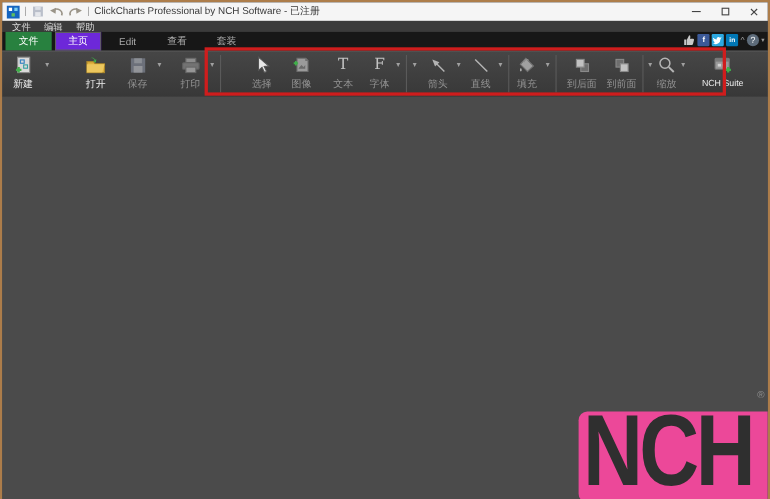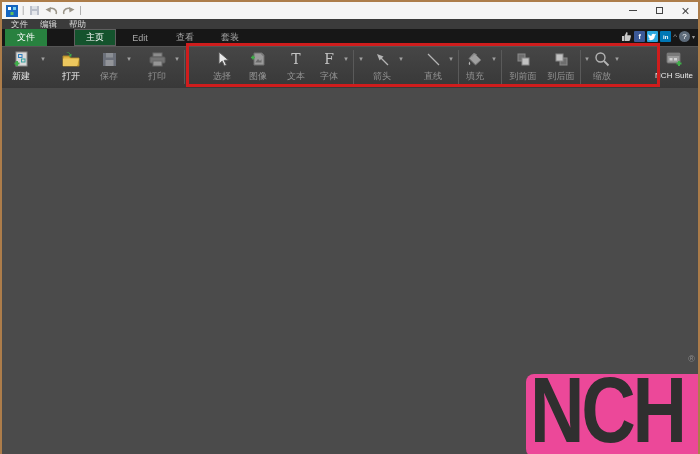--- a/index.html
+++ b/index.html
@@ -23,21 +23,21 @@
   
   .menubar{position:absolute;left:0;top:17px;width:100%;height:10px;background:#3b3b3b;
            display:flex;align-items:center;padding-left:3px;box-sizing:border-box;}
   .menu-item{color:#d8d8d8;font-size:8.5px;padding:0 6px;line-height:10px;white-space:nowrap;}
   
   .tabrow{position:absolute;left:0;top:27px;width:100%;height:17px;background:#171717;
           display:flex;align-items:stretch;padding-left:3px;box-sizing:border-box;}
   .tab{min-width:34px;padding:0 4px;display:flex;align-items:center;justify-content:center;
        font-size:9px;color:#a8a8a8;white-space:nowrap;margin-right:3px;}
   .tab.green{background:#28813f;color:#fff;}
-  .tab.active{background:#14532d;color:#fff;box-shadow:inset 0 0 0 1px #5e5e5e;margin-left:24px;}
+  .tab.active{background:#6d28d9;color:#fff;box-shadow:inset 0 0 0 1px #5e5e5e;}
   .tab-right{position:absolute;right:3px;top:2px;display:flex;align-items:center;gap:2px;}
   .soc{width:11px;height:11px;display:flex;align-items:center;justify-content:center;
        font-size:7px;font-weight:bold;color:#fff;border-radius:1px;}
   .soc.fb{background:#3b5998;} .soc.tw{background:#2ca8e0;} .soc.li{background:#0077b5;font-size:6px;}
   .soc.like{background:transparent;}
   .caretup{color:#9a9a9a;font-size:8px;line-height:1;}
   .helpc{width:11px;height:11px;border-radius:50%;background:#5d6b7a;color:#fff;font-size:8px;
          display:flex;align-items:center;justify-content:center;}
   .mini-drop{color:#9a9a9a;font-size:6px;}
   
@@ -46,21 +46,21 @@
           display:flex;align-items:flex-start;padding-left:2px;box-sizing:border-box;}
   .rbtn{display:flex;flex-direction:column;align-items:center;height:40px;margin-top:1px;}
   .ric{height:22px;display:flex;align-items:center;justify-content:center;}
   .rlb{font-size:9px;color:#939393;white-space:nowrap;line-height:12px;}
   .rbtn.en .rlb{color:#ededed;text-align:right;}
   .drop{width:10px;height:22px;margin-top:1px;display:flex;align-items:center;justify-content:center;
         color:#a0a0a0;font-size:7px;}
   .vsep{width:1px;height:34px;background:#5a5a5a;margin:3px 2px 0 2px;}
   .serifT{font-family:"DejaVu Serif","Liberation Serif",serif;color:#c3c3c3;font-size:14px;line-height:1;}
   .dim{opacity:.55;}
-  .nchsuite{margin-left:auto;margin-right:3px;}
+  .nchsuite{margin-left:auto;margin-right:20px;}
   
   .canvas{position:absolute;left:0;top:86px;width:100%;height:368px;background:#4b4b4b;}
   .wm-blob{position:absolute;right:0;top:286px;width:172px;height:83px;background:#ec4899;
            border-radius:8px 0 0 8px;overflow:hidden;}
   .wm-text{position:absolute;left:4px;top:-16px;font-size:92px;font-weight:bold;
            color:#2f2f2f;letter-spacing:-4px;transform:scaleX(.82);transform-origin:left;
            font-family:"Liberation Sans",sans-serif;white-space:nowrap;}
   .wm-reg{position:absolute;right:3px;top:266px;color:#8f8f8f;font-size:9px;}
   
   .redbox{position:absolute;left:184px;top:41px;width:474px;height:44px;
@@ -94,20 +94,21 @@
           <polygon points="0.5,4.5 6,2 5.5,7.5" fill="#9a9488"></polygon>
         </svg>
     </span>
     <span class="tb-ico">
       <svg width="13" height="11" viewBox="0 0 13 11" style="transform:scaleX(-1)">
           <path d="M11,9 A4.6,4.2 0 0 0 3.5,4.5" fill="none" stroke="#9a9488" stroke-width="1.5"></path>
           <polygon points="0.5,4.5 6,2 5.5,7.5" fill="#9a9488"></polygon>
         </svg>
     </span>
     <span class="tb-pipe">|</span>
+    <span class="tb-title">ClickCharts Professional by NCH Software - 已注册</span>
     <div class="winctl">
       <div class="winbtn">
           <span class="glyph-min"></span>
         </div>
       <div class="winbtn">
           <span class="glyph-max"></span>
         </div>
       <div class="winbtn">
           <span class="glyph-x"></span>
         </div>
@@ -154,21 +155,21 @@
             <rect x="5.5" y="3.5" width="3.5" height="3" fill="none" stroke="#2f7fc0"></rect>
             <rect x="8.5" y="8" width="3.5" height="3" fill="none" stroke="#35a0a0"></rect>
             <rect x="1" y="9" width="7" height="7" fill="none"></rect>
             <path d="M4,10 v5 M1.5,12.5 h5" stroke="#3fae49" stroke-width="2"></path>
           </svg>
       </span>
       <span class="rlb">新建</span>
     </div>
     <span class="drop">▾</span>
 
-    <div class="rbtn en" style="width:30px;margin-left:8px">
+    <div class="rbtn en" style="width:30px;margin-left:24px">
       <span class="ric">
         <svg width="18" height="15" viewBox="0 0 18 15">
             <path d="M1,4 h6 l1.5,2 H17 v8 H1 z" fill="#dfb23c" stroke="#a8842b"></path>
             <path d="M1,6.5 h16 l-2,7.5 H1 z" fill="#ecc75e"></path>
             <path d="M4,1 q3,-1 4,2 l-1.6,0.4 2.8,1.6 0.4,-3.2 -1.2,0.5 q-1.6,-3.4 -4.4,-1.3z" fill="#3fae49"></path>
           </svg>
       </span>
       <span class="rlb">打开</span>
     </div>
 
@@ -238,21 +239,21 @@
       <span class="ric">
         <svg width="15" height="15" viewBox="0 0 15 15">
             <path d="M5,5 L13,13" stroke="#b4b4b4" stroke-width="1.3"></path>
             <polygon points="2,2 8.5,4.5 4.5,8.5" fill="#b4b4b4"></polygon>
           </svg>
       </span>
       <span class="rlb">箭头</span>
     </div>
     <span class="drop">▾</span>
 
-    <div class="rbtn" style="width:26px;margin-left:14px">
+    <div class="rbtn" style="width:26px;margin-left:2px">
       <span class="ric">
         <svg width="15" height="15" viewBox="0 0 15 15">
             <path d="M2,2 L13,13" stroke="#b4b4b4" stroke-width="1.3"></path>
           </svg>
       </span>
       <span class="rlb">直线</span>
     </div>
     <span class="drop">▾</span>
 
     <div class="vsep"></div>
@@ -264,38 +265,38 @@
             <path d="M5,5.5 q2,-4 4.5,-1.5" fill="none" stroke="#8a8a8a" stroke-width="1.2"></path>
             <path d="M2.5,10.5 q-1.5,2.5 0,3.5 q1.5,-1 0,-3.5z" fill="#b8b8b8"></path>
           </svg>
       </span>
       <span class="rlb">填充</span>
     </div>
     <span class="drop">▾</span>
 
     <div class="vsep"></div>
 
+    <div class="rbtn" style="width:34px;margin-left:4px">
+      <span class="ric">
+        <svg width="15" height="15">
+            <rect x="6" y="6" width="7" height="7" fill="#6e6e6e" stroke="#8a8a8a"></rect>
+            <rect x="2" y="2" width="7" height="7" fill="#c2c2c2" stroke="#8a8a8a"></rect>
+          </svg>
+      </span>
+      <span class="rlb">到后面</span>
+    </div>
+
     <div class="rbtn" style="width:34px;margin-left:2px">
       <span class="ric">
         <svg width="15" height="15">
             <rect x="2" y="2" width="7" height="7" fill="#6e6e6e" stroke="#8a8a8a"></rect>
             <rect x="6" y="6" width="7" height="7" fill="#c2c2c2" stroke="#8a8a8a"></rect>
           </svg>
       </span>
       <span class="rlb">到前面</span>
-    </div>
-
-    <div class="rbtn" style="width:34px;margin-left:4px">
-      <span class="ric">
-        <svg width="15" height="15">
-            <rect x="6" y="6" width="7" height="7" fill="#6e6e6e" stroke="#8a8a8a"></rect>
-            <rect x="2" y="2" width="7" height="7" fill="#c2c2c2" stroke="#8a8a8a"></rect>
-          </svg>
-      </span>
-      <span class="rlb">到后面</span>
     </div>
 
     <div class="vsep"></div>
 
     <span class="drop" style="width:8px">▾</span>
 
     <div class="rbtn" style="width:22px">
       <span class="ric">
         <svg width="16" height="16" viewBox="0 0 16 16">
             <circle cx="6.5" cy="6.5" r="4.5" fill="none" stroke="#b4b4b4" stroke-width="1.4"></circle>

